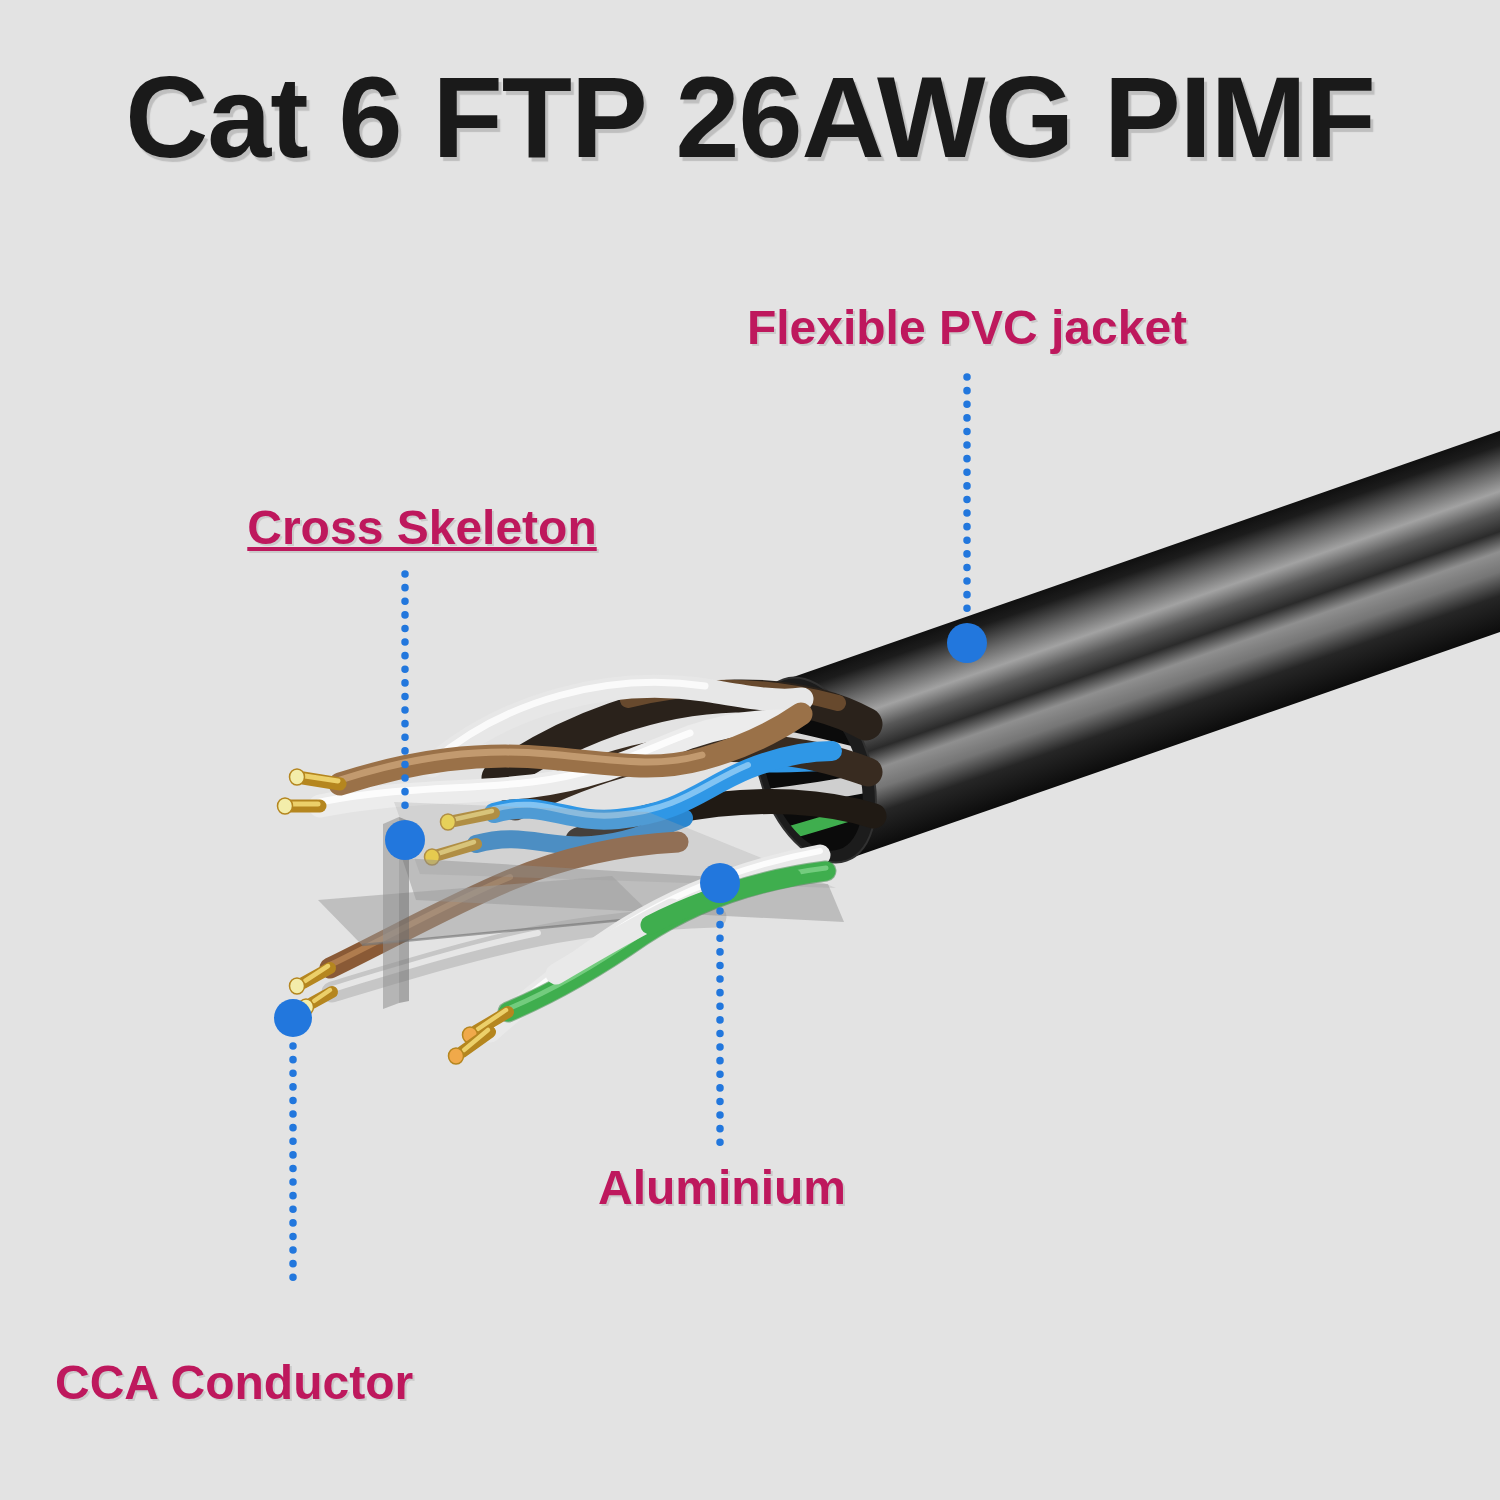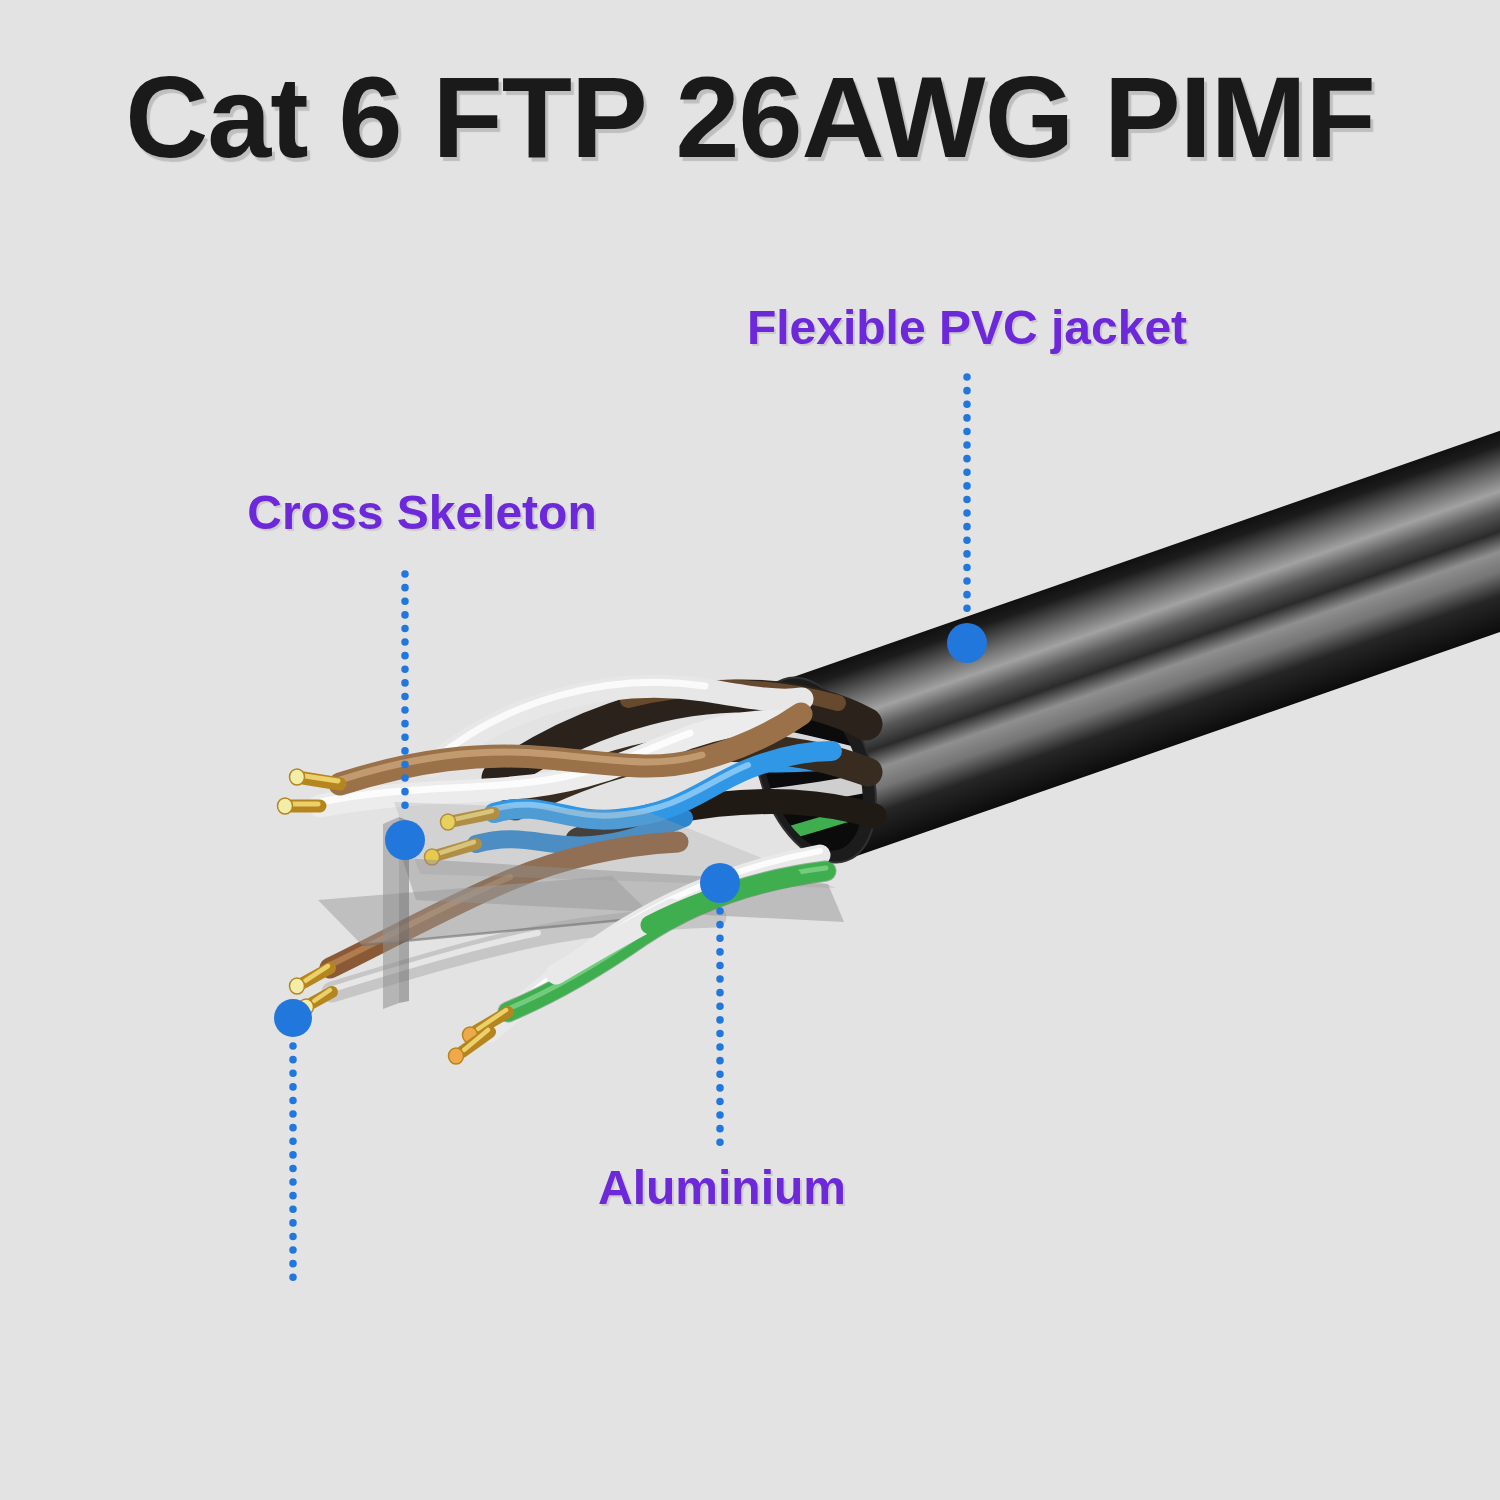--- a/index.html
+++ b/index.html
@@ -22,27 +22,27 @@
     letter-spacing:-1px;
     color:#1a1a1a;
     white-space:nowrap;
     text-shadow:3px 4px 1px rgba(110,110,110,0.30);
   }
   .lbl{
     position:absolute;
     font-weight:700;
     font-size:48px;
     line-height:1;
-    color:#6d28d9;
+    color:#be185d;
     white-space:nowrap;
     text-shadow:2px 2px 0 rgba(140,140,140,0.28);
   }
   .lbl.centered{transform:translateX(-50%);}
   .lbl-pvc{left:967px;top:304px;}
-  .lbl-skeleton{left:422px;top:489px;}
+  .lbl-skeleton{left:422px;top:504px;text-decoration:underline;}
   .lbl-insulation{left:722px;top:1164px;}
   .lbl-cca1{left:55px;top:1296px;}
   .lbl-cca2{left:55px;top:1359px;}
 </style>
 </head>
 <body>
 
 <div class="stage">
 
   <svg class="diagram" width="1500" height="1500" viewBox="0 0 1500 1500">
@@ -189,13 +189,14 @@
 
   <div class="title">Cat 6 FTP 26AWG PIMF</div>
 
   <div class="lbl centered lbl-pvc">Flexible PVC jacket</div>
 
   <div class="lbl centered lbl-skeleton">Cross Skeleton</div>
 
   <div class="lbl centered lbl-insulation">Aluminium</div>
 
 
+  <div class="lbl lbl-cca2">CCA Conductor</div>
 </div>
 
 </body></html>

